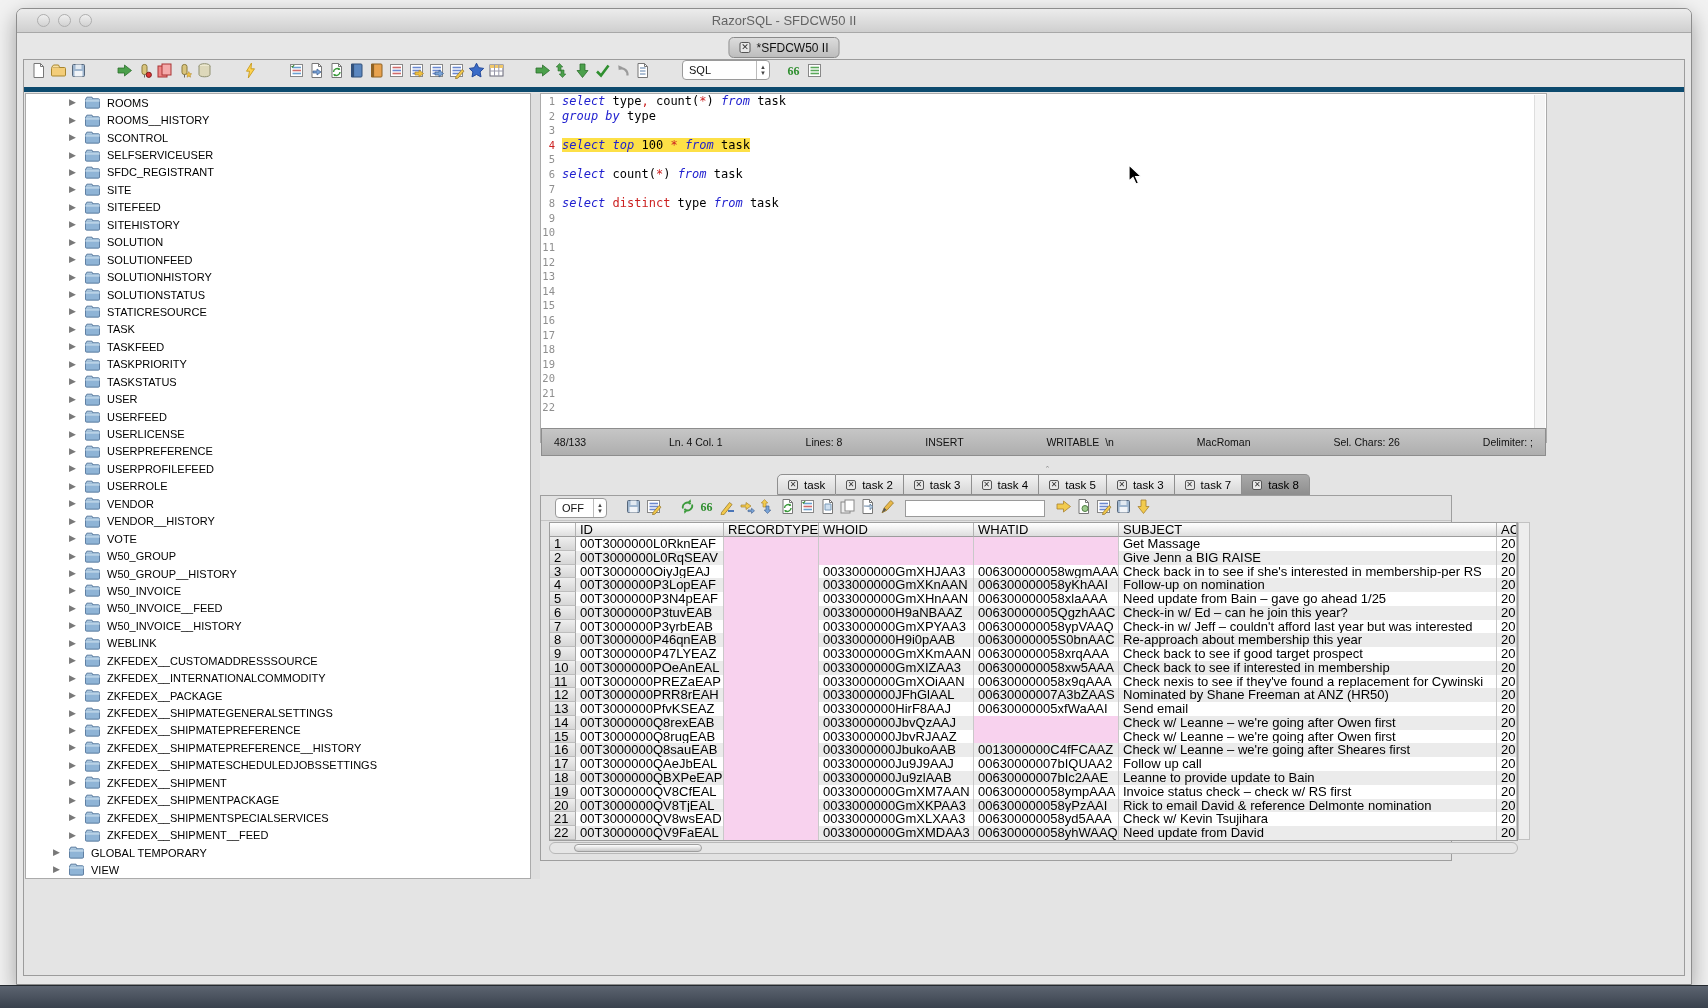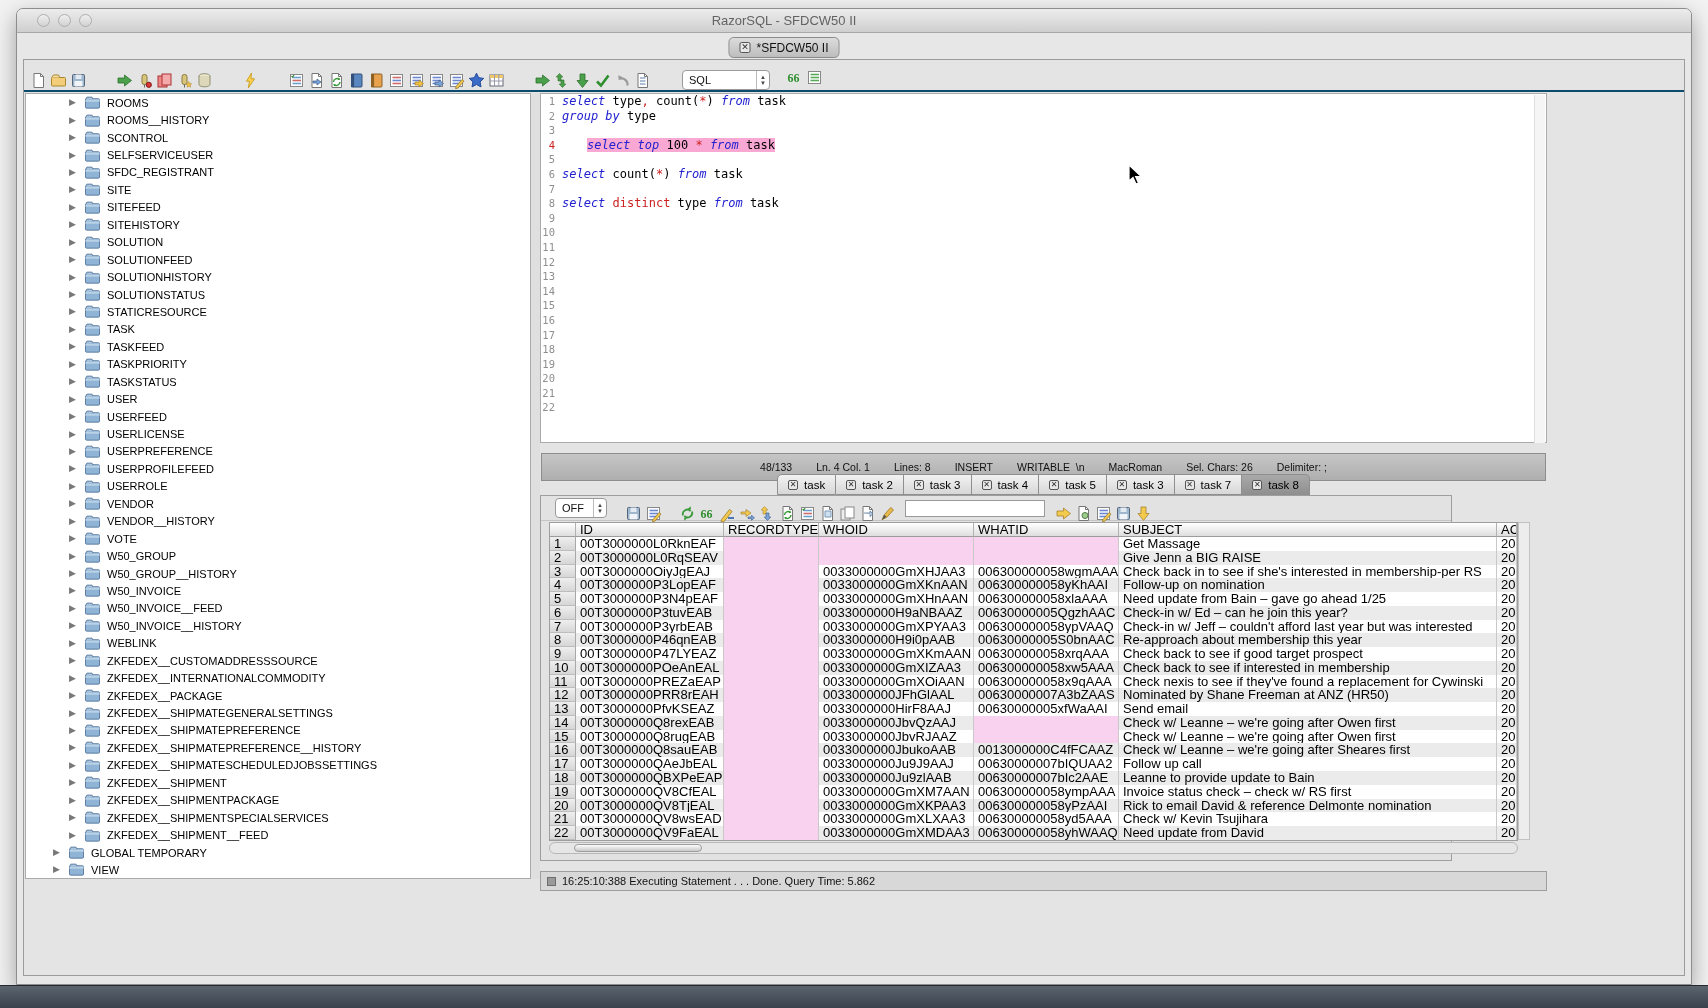--- a/index.html
+++ b/index.html
@@ -28,23 +28,23 @@
     background:linear-gradient(#dcdcdc,#bdbdbd); border:1px solid #8a8a8a;
     border-radius:5px; font-size:12px; color:#111; }
   .close-box { width:11px; height:11px; border:1px solid #555; border-radius:2px;
     font-size:9px; line-height:9px; text-align:center; color:#333; background:#e8e8e8; }
 
   .content { position:absolute; left:6px; right:6px; top:50px; bottom:8px;
     background:#e4e4e4; border:1px solid #9c9c9c; }
 
   
   .toolbar { position:absolute; left:0; right:0; top:0; height:32px;
-    border-bottom:2px solid #0c4a6e; display:flex; align-items:flex-end; padding-left:4px; }
+    border-bottom:5px solid #0c4a6e; display:flex; align-items:flex-start; padding-left:4px; }
   .icon { width:20px; height:20px; display:inline-flex; align-items:center;
-    justify-content:center; flex:0 0 auto;margin-top:13px; }
+    justify-content:center; flex:0 0 auto; }
   .icon svg { width:17px; height:17px; }
   .tb-gap { width:26px; flex:0 0 auto; }
   .tb-sm-gap { width:2px; flex:0 0 auto; }
   .combo { height:20px; background:#fff; border:1px solid #9a9a9a; border-radius:4px;
     display:flex; align-items:center; font-size:11px; color:#111; position:relative; }
   .combo .val { padding:0 6px; flex:1; }
   .combo .stepper { width:13px; height:100%; border-left:1px solid #bbb;
     display:flex; flex-direction:column; align-items:center; justify-content:center;
     font-size:6px; line-height:6px; color:#444; }
   .sql-combo { width:88px; margin-left:30px; margin-right:14px; }
@@ -67,28 +67,28 @@
   .editor { position:absolute; left:0; top:0; width:1007px; height:350px;
     background:#fff; border:1px solid #ababab;
     font-family:"DejaVu Sans Mono", monospace; font-size:12px; }
   .ed-line { display:flex; height:14.6px; line-height:14.6px; white-space:pre; }
   .ed-line .ln { width:19px; text-align:right; padding-right:5px; color:#8f8f8f; font-size:10.5px; }
   .ed-line .ln.hot { color:#cc2222; }
   .ed-line .code { padding-left:2px; }
   .tok-kw { color:#2121cf;font-style:italic; }
   .tok-id { color:#000; }
   .tok-red { color:#cc2222; }
-  .sel-line { background:#f9a8d4;margin-left:25px; }
+  .sel-line { background:#fde047; }
   .ed-vscroll { position:absolute; right:1px; top:1px; width:11px; height:348px;
     background:#f5f5f5; border-left:1px solid #dedede; }
 
   
-  .ed-status { position:absolute; left:1px; top:360px; width:1005px; height:28px;
+  .ed-status { position:absolute; left:1px; top:335px; width:1005px; height:28px;
     background:linear-gradient(#c6c6c6,#aeaeae); border:1px solid #8d8d8d;
-    font-size:10.5px; color:#111; display:flex; align-items:center; justify-content:center; }
+    font-size:10.5px; color:#111; display:flex; align-items:center; justify-content:space-between; }
   .ed-status span { margin:0 12px; white-space:pre; }
   .gripper { position:absolute; left:50%; top:373px; width:8px; height:5px;
     color:#8a8a8a; font-size:7px; line-height:5px; text-align:center; }
 
   
   .rtabs { position:absolute; left:0; top:380px; width:1007px; height:22px;
     display:flex; justify-content:center; align-items:flex-end; }
   .rtab { height:21px; padding:0 10px; display:flex; align-items:center; gap:6px;
     font-size:11.5px; color:#000; background:linear-gradient(#f2f2f2,#d7d7d7);
     border:1px solid #8f8f8f; border-left:none; }
@@ -1276,24 +1276,20 @@
                   <div class="g-cell data">Need update from David</div>
                   <div class="g-cell data">200</div>
                 </div>
               </div>
             <div class="grid-vscroll"></div>
             <div class="grid-hscroll">
               <div class="thumb"></div>
             </div>
           </div>
 
-          <div class="msg-bar">
-            <span class="sq"></span>
-            <span>16:25:10:388 Executing Statement . . . Done. Query Time: 5.862</span>
-          </div>
 
         </div>
       </div>
     </div>
   </div>
 
   <svg class="cursor" width="15" height="22" viewBox="0 0 15 22">
     <path d="M1 1 L1 17 L5 13.5 L8 20 L10.5 19 L7.6 12.6 L13 12.3 Z" fill="#000" stroke="#fff" stroke-width="1.2"></path>
   </svg>
 

